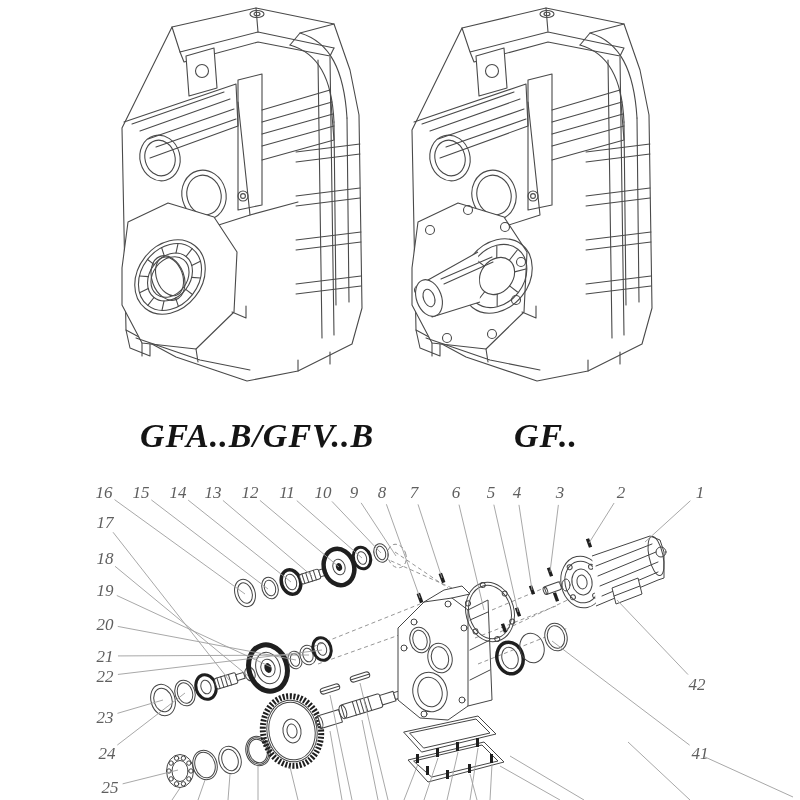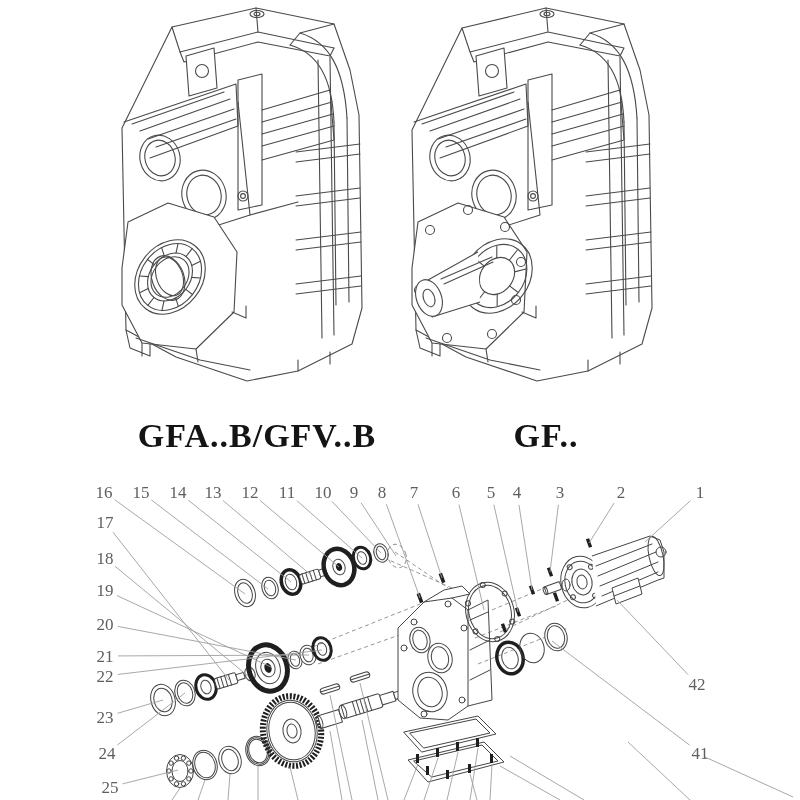--- a/index.html
+++ b/index.html
@@ -1,17 +1,17 @@
 <!DOCTYPE html>
 <html><head>
 <meta charset="utf-8">
 <style>
   html,body{margin:0;padding:0;background:#ffffff;}
   .page{position:relative;width:800px;height:800px;background:#ffffff;overflow:hidden;
-        font-family:"Liberation Serif",serif;}
+        font-family:"Liberation Serif",serif;font-style:italic;}
   svg{position:absolute;left:0;top:0;}
   .ln{fill:none;stroke:#4a4a4a;stroke-width:1.1;stroke-linejoin:round;stroke-linecap:round;}
   .lnf{fill:#ffffff;stroke:#4a4a4a;stroke-width:1.1;stroke-linejoin:round;}
   .xl{fill:none;stroke:#454545;stroke-width:1;stroke-linejoin:round;stroke-linecap:round;}
   .xf{fill:#ffffff;stroke:#454545;stroke-width:1;stroke-linejoin:round;}
   .dk{fill:none;stroke:#1f1f1f;}
   .dkf{fill:#1f1f1f;stroke:none;}
   .dash{fill:none;stroke:#8a8a8a;stroke-width:0.9;stroke-dasharray:4 3;}
   .leader{stroke:#9e9e9e;stroke-width:0.9;fill:none;}
   .callout{font-family:"Liberation Serif",serif;font-size:17px;fill:#5f5f5f;}

